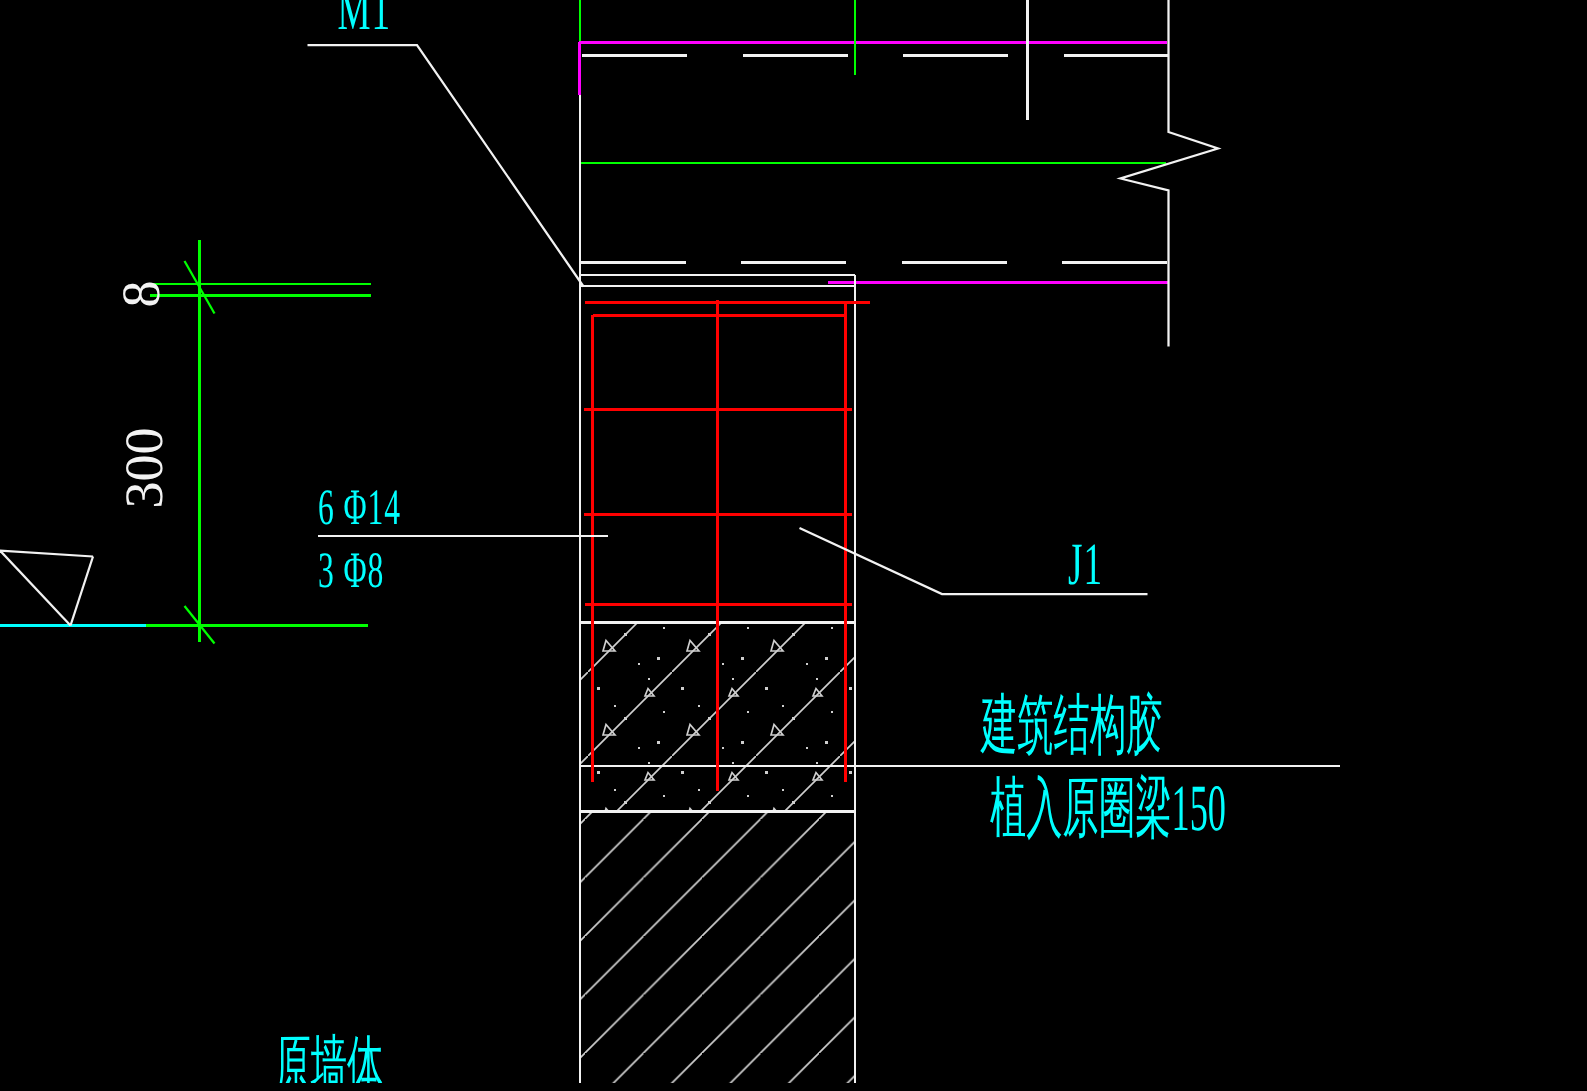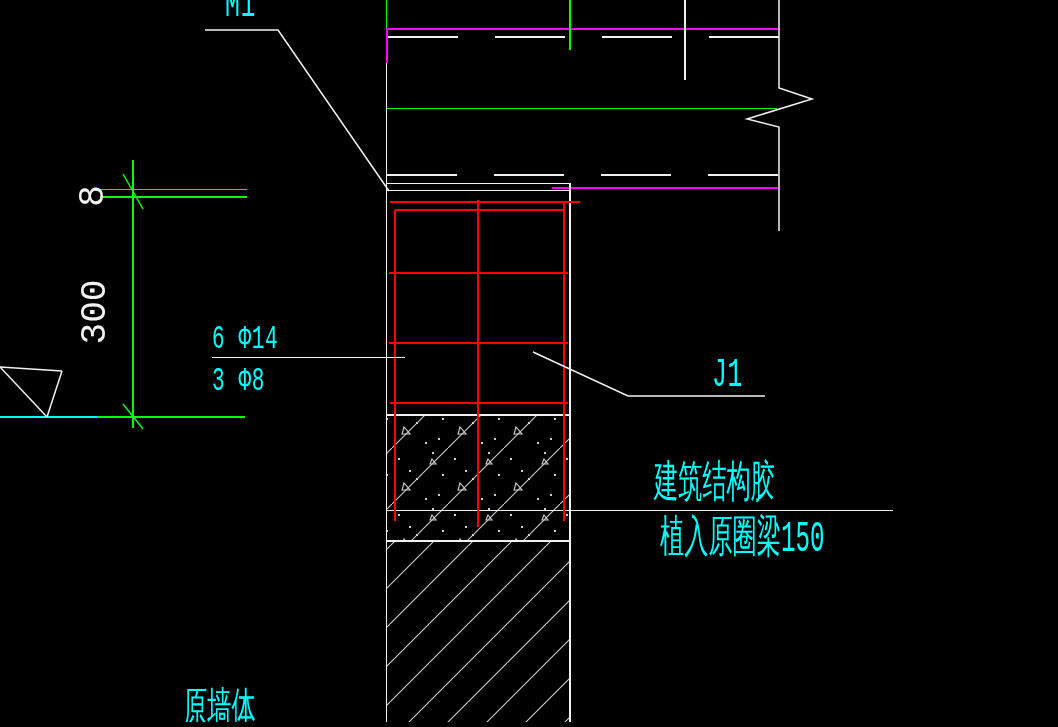--- a/index.html
+++ b/index.html
@@ -1,19 +1,19 @@
 <!DOCTYPE html>
 <html style="--bg: #000000; --line: #f2f2f2; --hatch: #cfcfcf; --rebar: #ff0000; --dim: #00ff00; --axis: #ff00ff; --label: #00ffff; --dimtext: #f2f2f2;"><head>
 <meta charset="utf-8">
 <style>
   html,body{margin:0;padding:0;background:#000;}
   #viewport{
     position:relative;width:1058px;height:722px;overflow:hidden;
     background:var(--bg,#000);
-    font-family:Liberation Mono, monospace;
+    font-family:Liberation Serif, serif;
   }
   #linework{position:absolute;left:0;top:0;}
   
   .w{stroke:var(--line,#f2f2f2);stroke-width:1.5;fill:none;}
   .r{stroke:var(--rebar,#ff0000);stroke-width:2;fill:none;}
   .g{stroke:var(--dim,#00ff00);stroke-width:1.5;fill:none;}
   .m{stroke:var(--axis,#ff00ff);stroke-width:2;fill:none;}
   .c{stroke:var(--label,#00ffff);stroke-width:1.5;fill:none;}
   .dash{stroke-dasharray:70 37;}
   .hl{stroke:var(--hatch,#cfcfcf);stroke-width:1.1;fill:none;}

